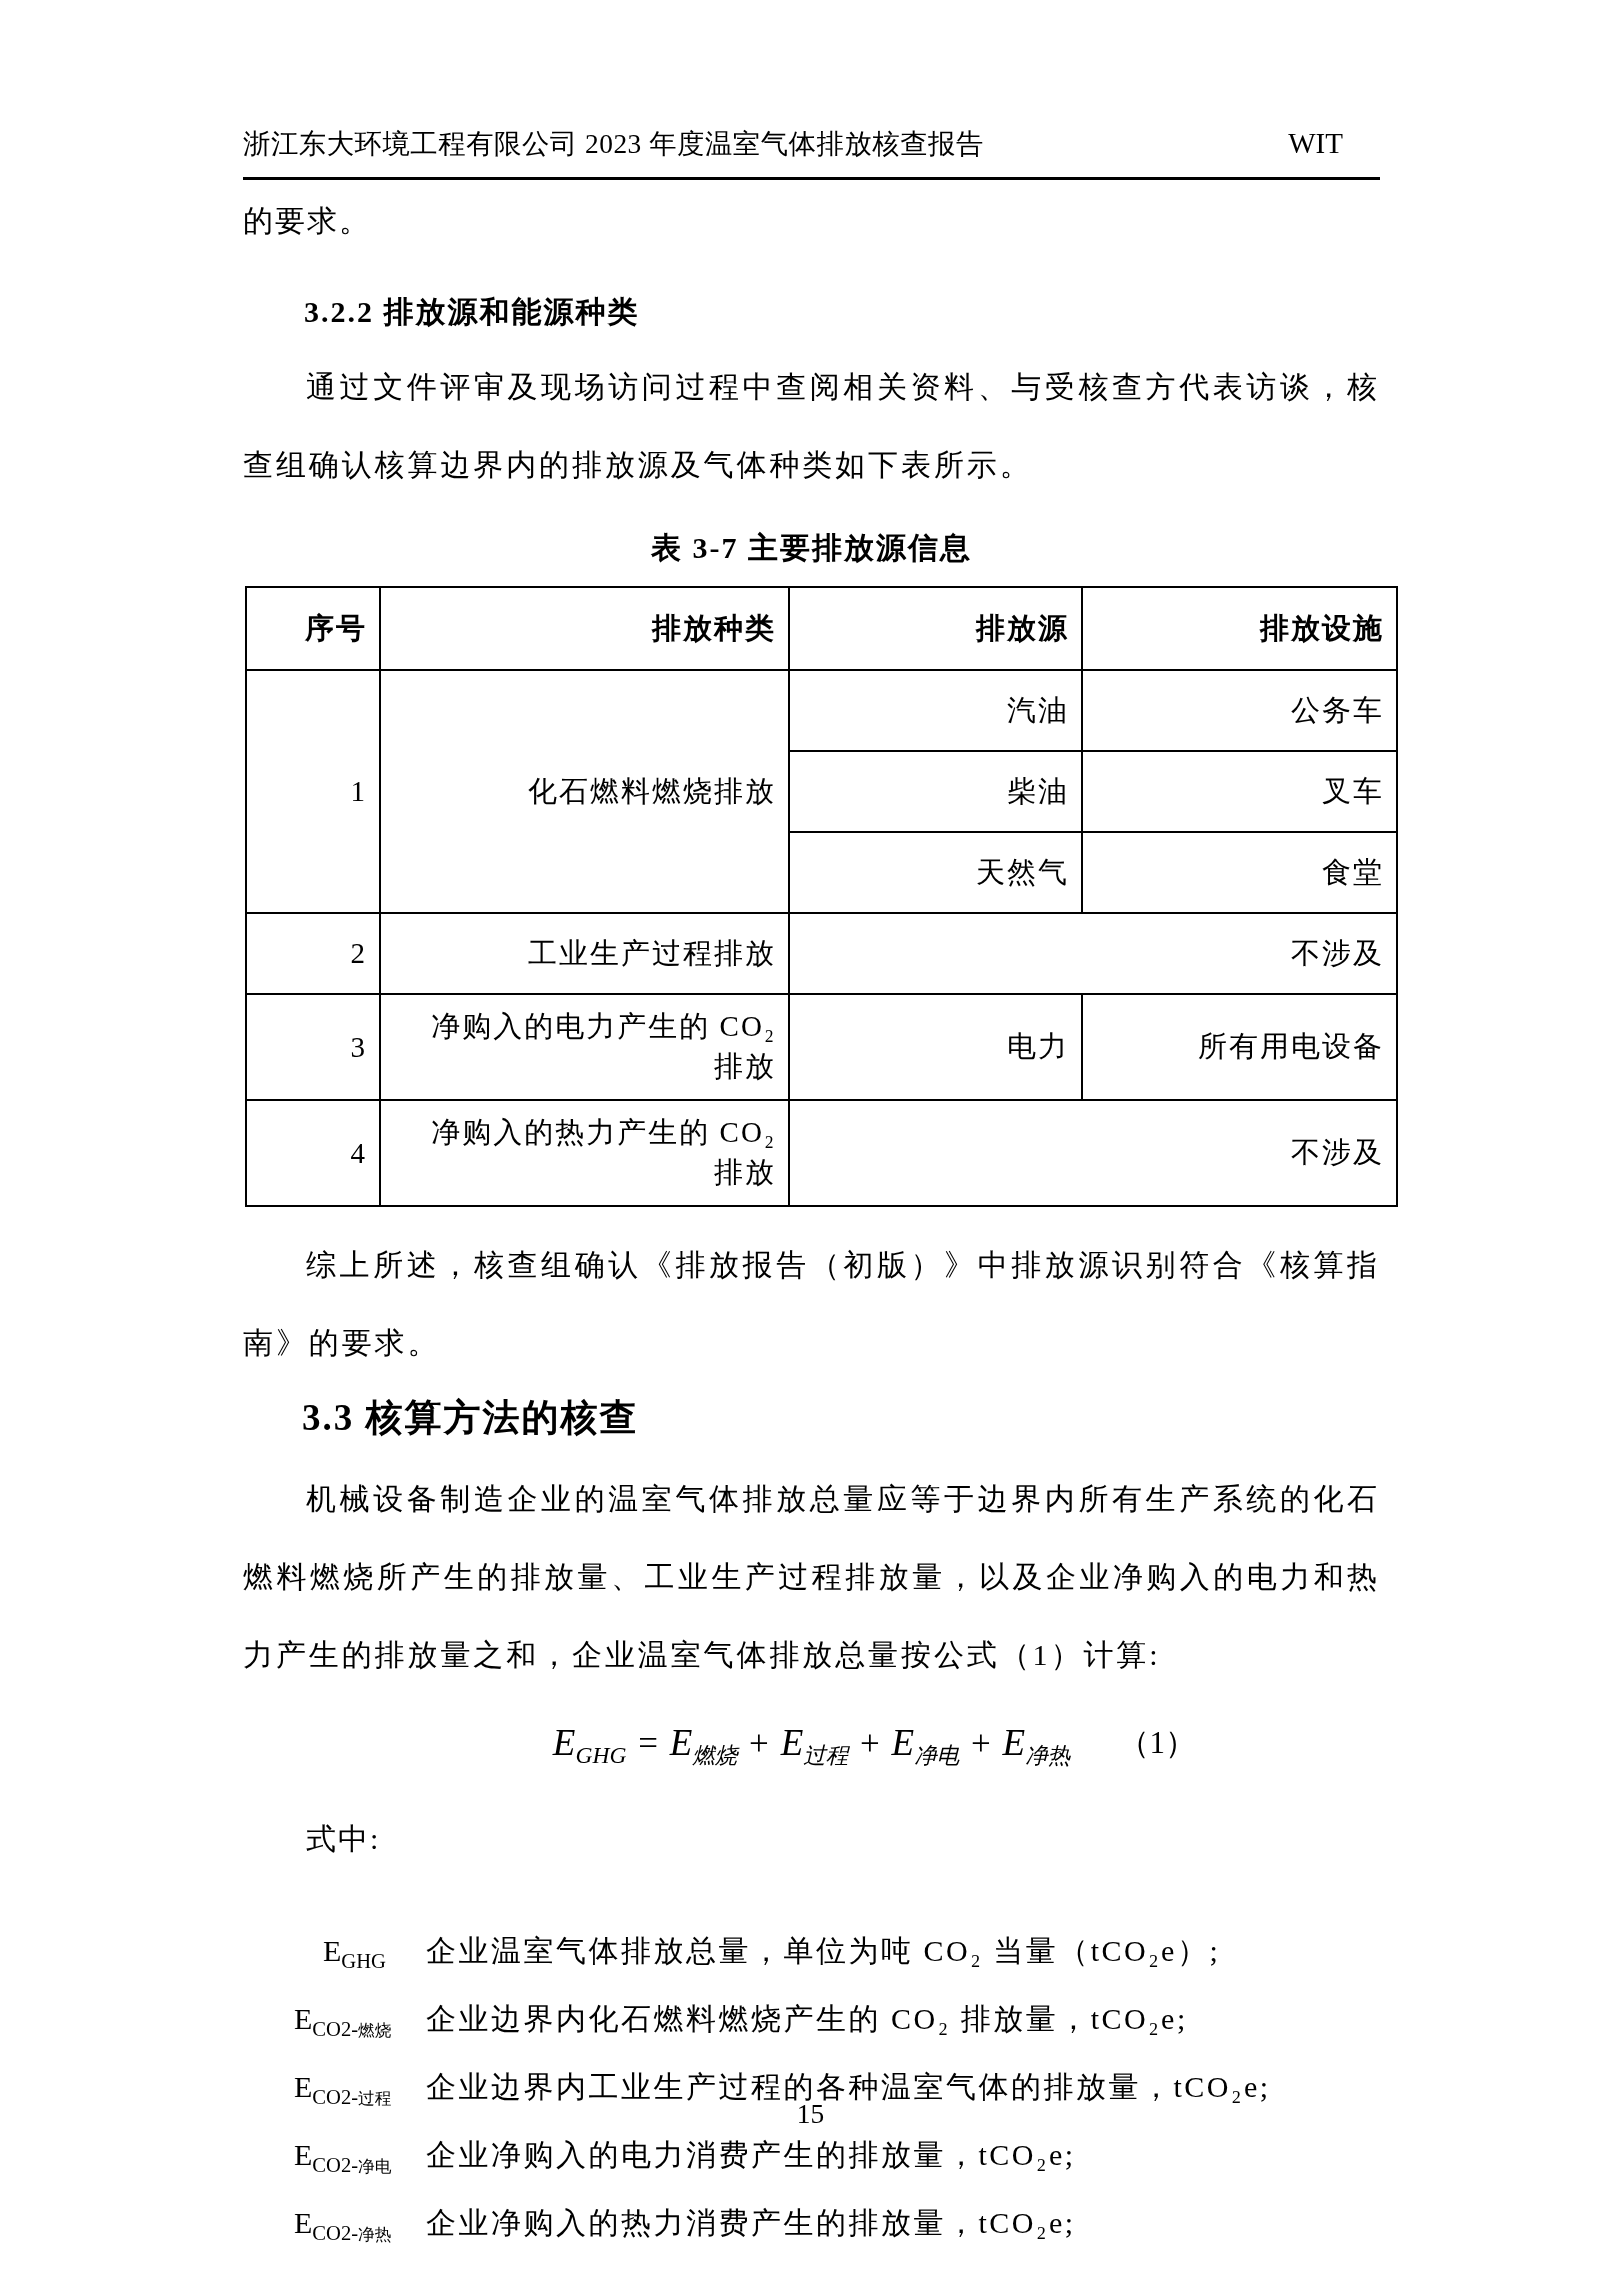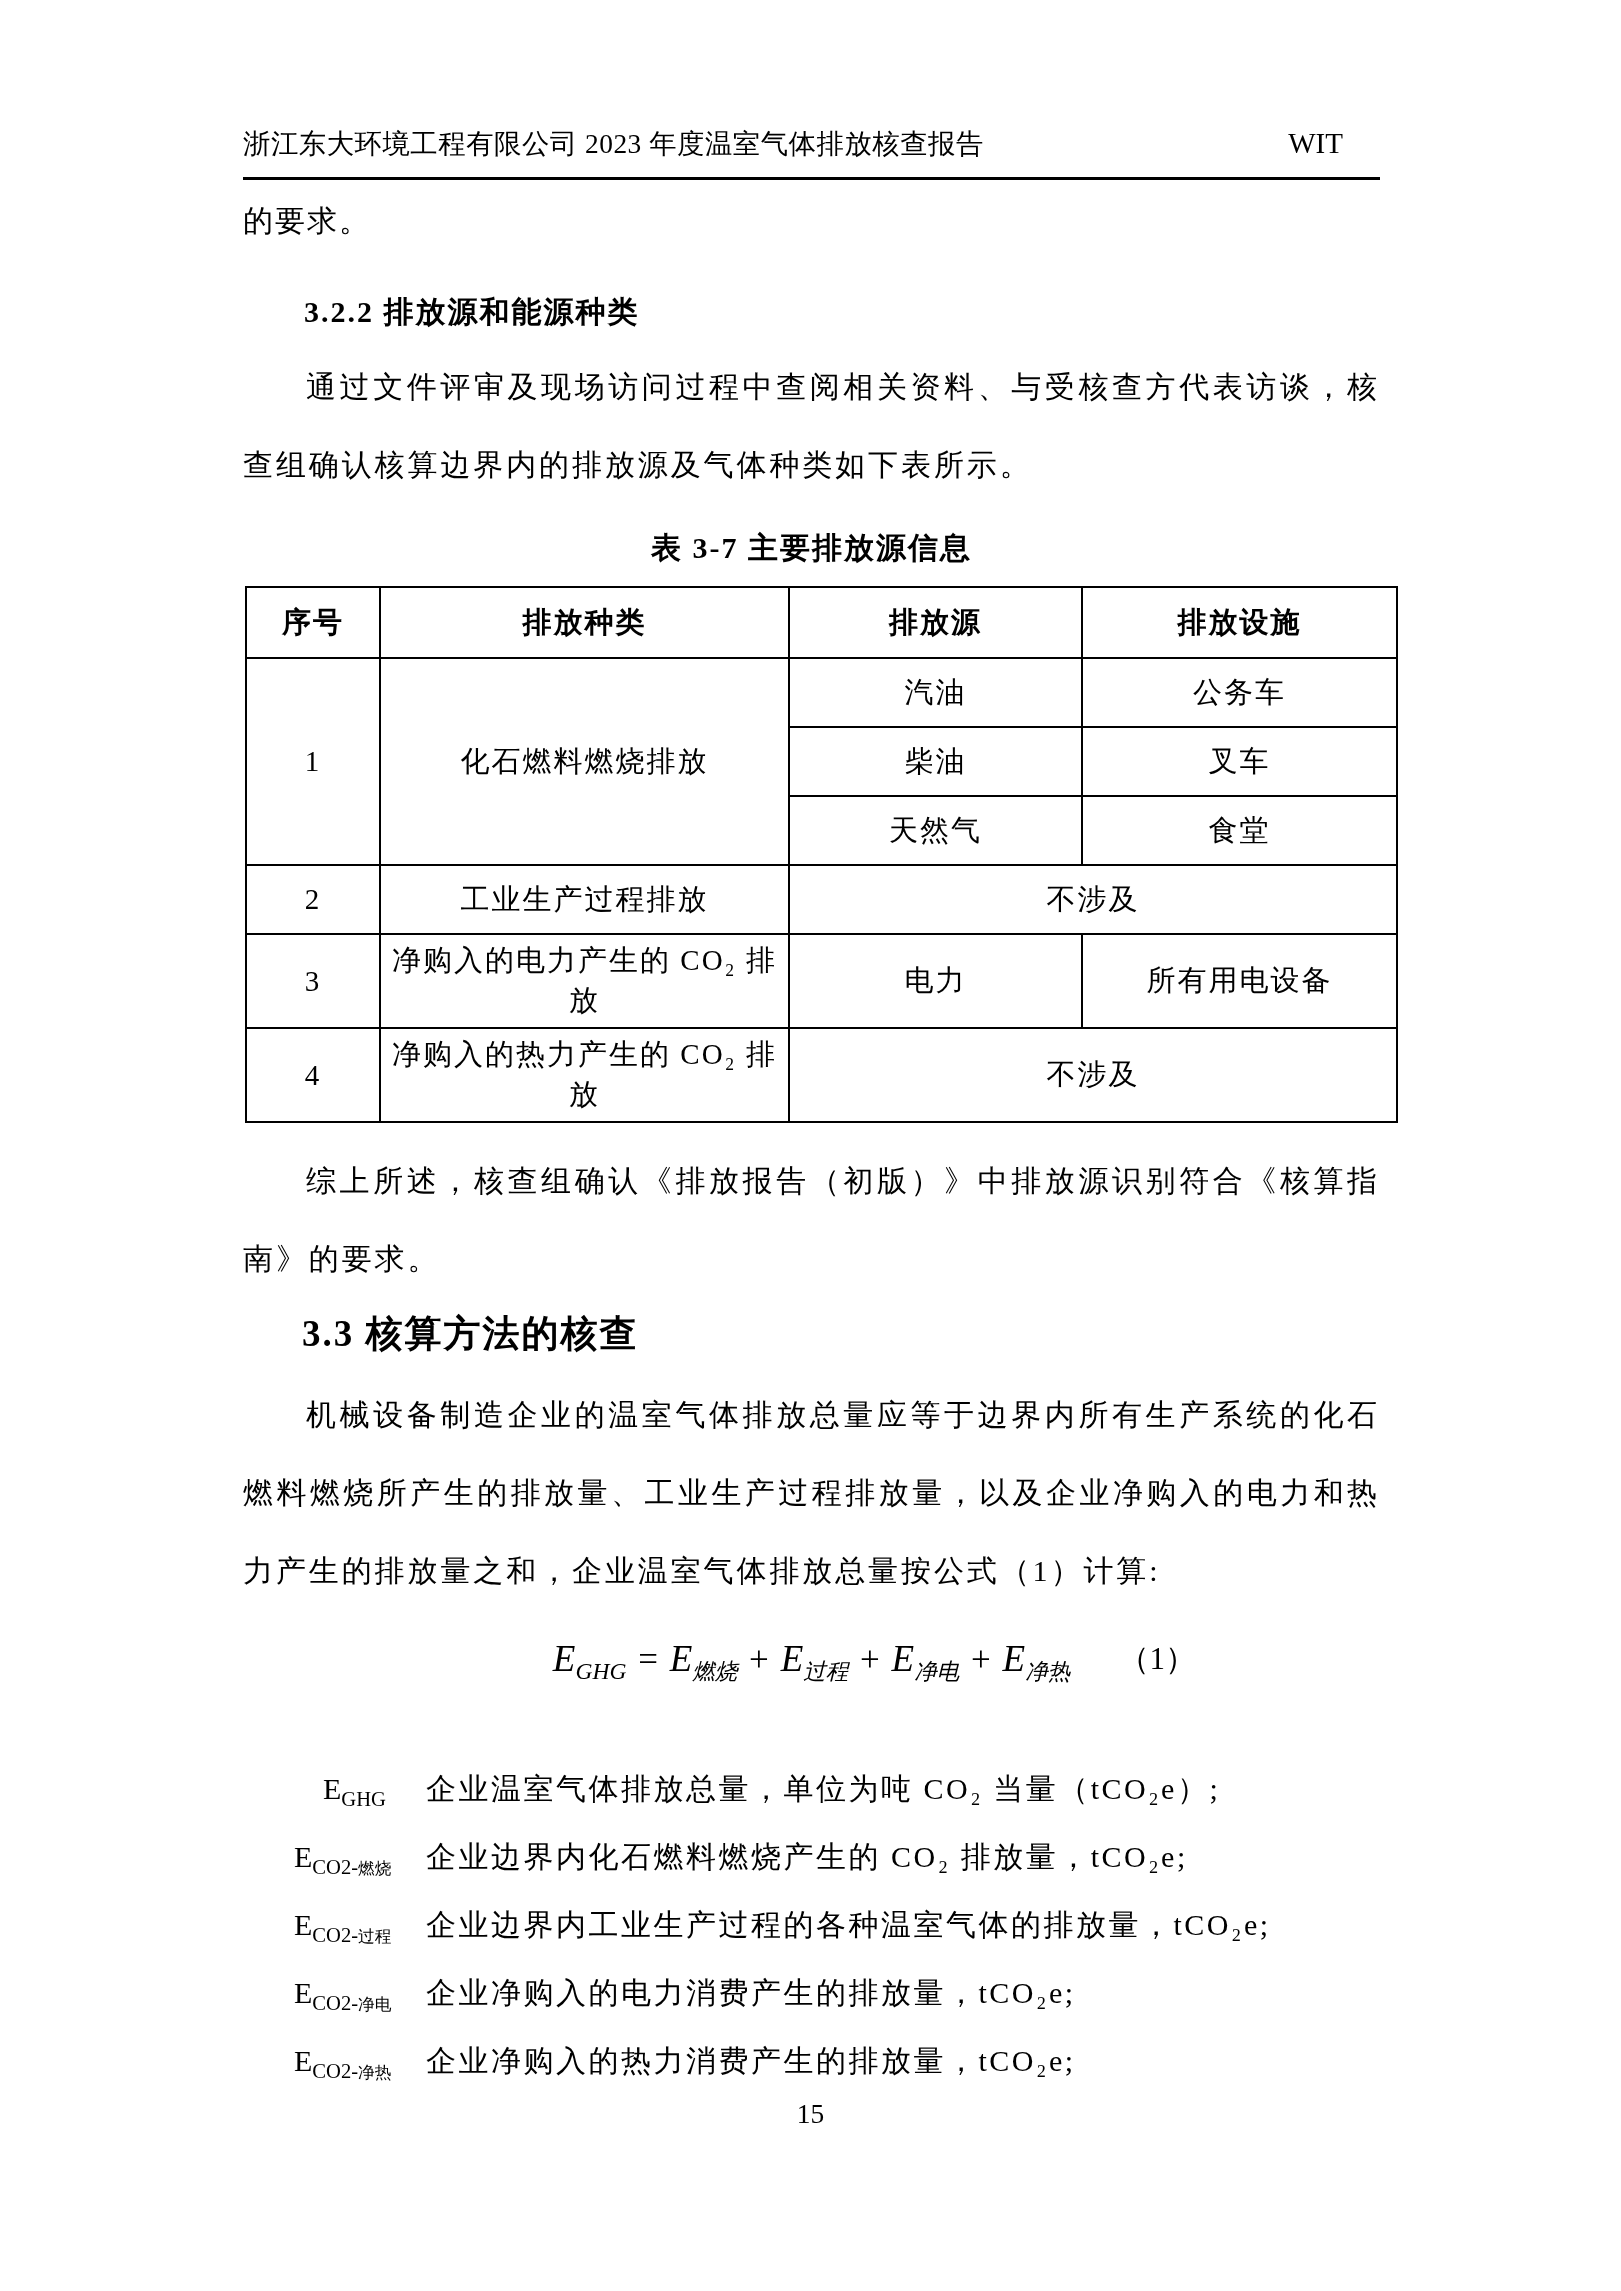--- a/index.html
+++ b/index.html
@@ -30,22 +30,22 @@
     text-align:justify; text-indent:63px; margin:13.7px 0 0 0;
   }
   .para.m-after-table { margin-top:18.6px; }
   .para.m-after-h33  { margin-top:15.7px; }
 
   .table-caption { font-size:30px; font-weight:bold; text-align:center; line-height:43px; margin:21.6px 0 0 0; letter-spacing:2px; }
 
   table.emission { border-collapse:collapse; table-layout:fixed; width:1153px; margin:17.6px 0 0 2px; }
   table.emission th, table.emission td {
     border:2px solid #000; border-top-width:2.9px; border-bottom-width:2.9px;
-    text-align:center; vertical-align:middle;
-    font-size:29px; letter-spacing:2px; padding:6px;
+    text-align:right; vertical-align:middle;
+    font-size:29px; letter-spacing:2px; padding:12px;
   }
   table.emission { border:2.9px solid #000; }
   table.emission th { font-weight:bold; height:57px; }
   table.emission td { height:55px; font-weight:normal; }
   .col-no { width:134px; } .col-kind { width:409px; } .col-source { width:293px; } .col-fac { width:315px; }
 
   .formula-row { position:relative; text-align:center; line-height:78px; margin:9.8px 0 0 0; height:78px; }
   .fe { font-style:italic; font-size:37px; }
   .fe .fbase { font-style:italic; }
   .fe sub { font-size:22.5px; font-style:italic; letter-spacing:0; }
@@ -136,20 +136,21 @@
 
     <div class="h-main">3.3 核算方法的核查</div>
 
     <p class="para m-after-h33">机械设备制造企业的温室气体排放总量应等于边界内所有生产系统的化石燃料燃烧所产生的排放量、工业生产过程排放量，以及企业净购入的电力和热力产生的排放量之和，企业温室气体排放总量按公式（1）计算:</p>
 
     <div class="formula-row">
       <span class="fe"><span class="fbase">E</span><sub class="lat">GHG</sub></span><span class="fop">=</span><span class="fe"><span class="fbase">E</span><sub>燃烧</sub></span><span class="fop">+</span><span class="fe"><span class="fbase">E</span><sub>过程</sub></span><span class="fop">+</span><span class="fe"><span class="fbase">E</span><sub>净电</sub></span><span class="fop">+</span><span class="fe"><span class="fbase">E</span><sub>净热</sub></span>
       <span class="eq-no">（1）</span>
     </div>
 
+    <div class="shizhong">式中:</div>
 
     <div class="def-line first">
       <span class="def-term"><span>E</span><sub><span>GHG</span><span class="cn"></span></sub></span>
       <span class="def-text">企业温室气体排放总量，单位为吨 CO₂ 当量（tCO₂e）;</span>
     </div>
     <div class="def-line">
       <span class="def-term"><span>E</span><sub><span>CO2-</span><span class="cn">燃烧</span></sub></span>
       <span class="def-text">企业边界内化石燃料燃烧产生的 CO₂ 排放量，tCO₂e;</span>
     </div>
     <div class="def-line">

